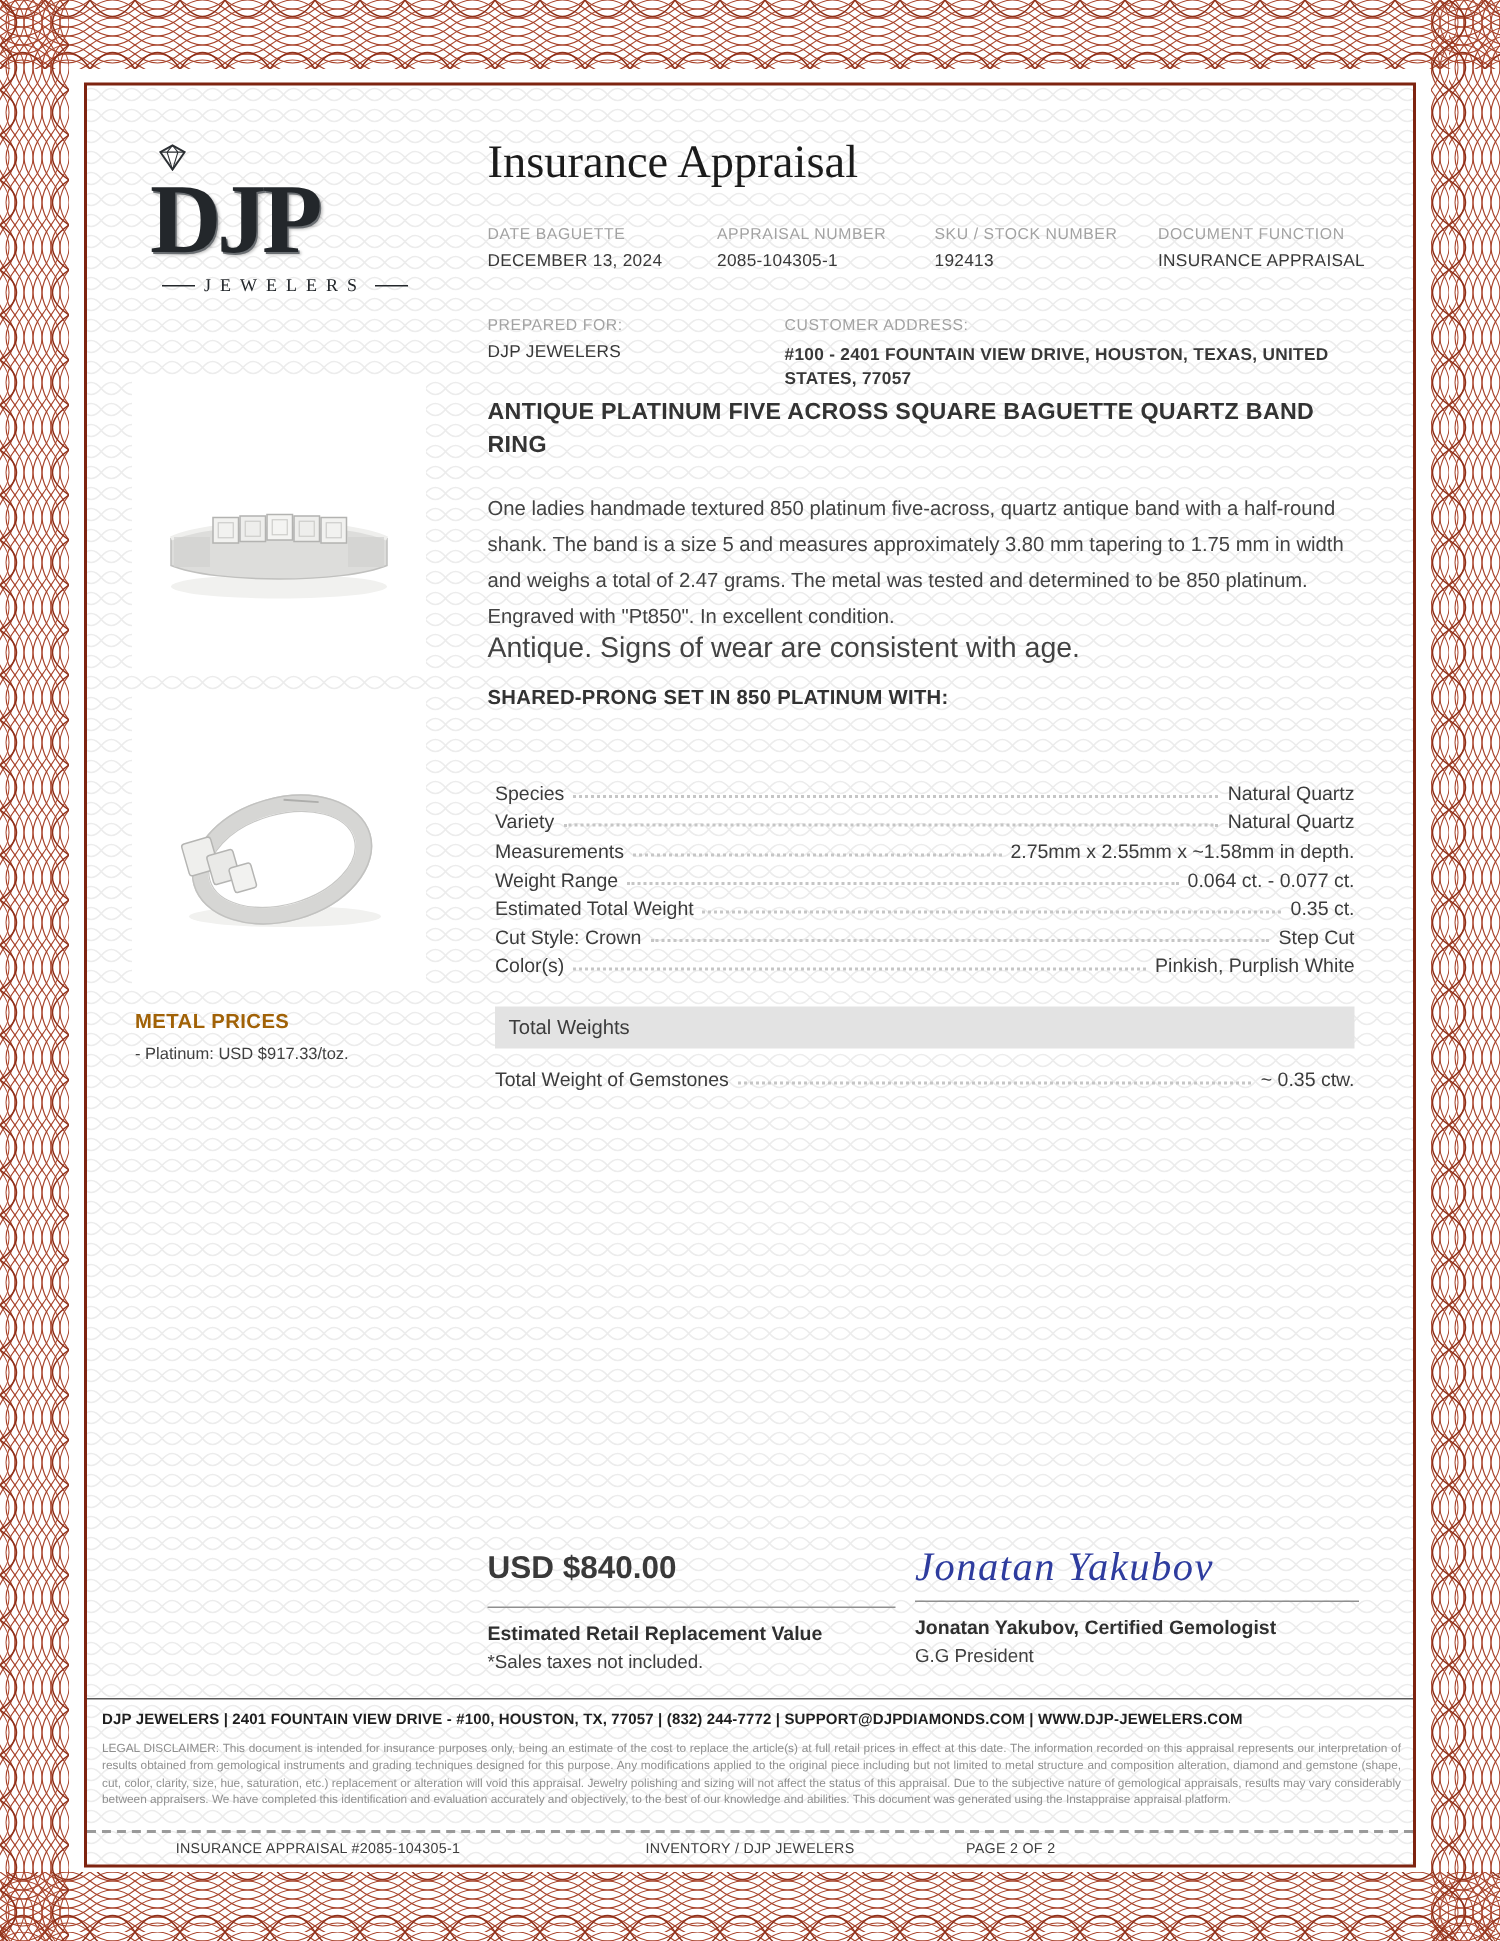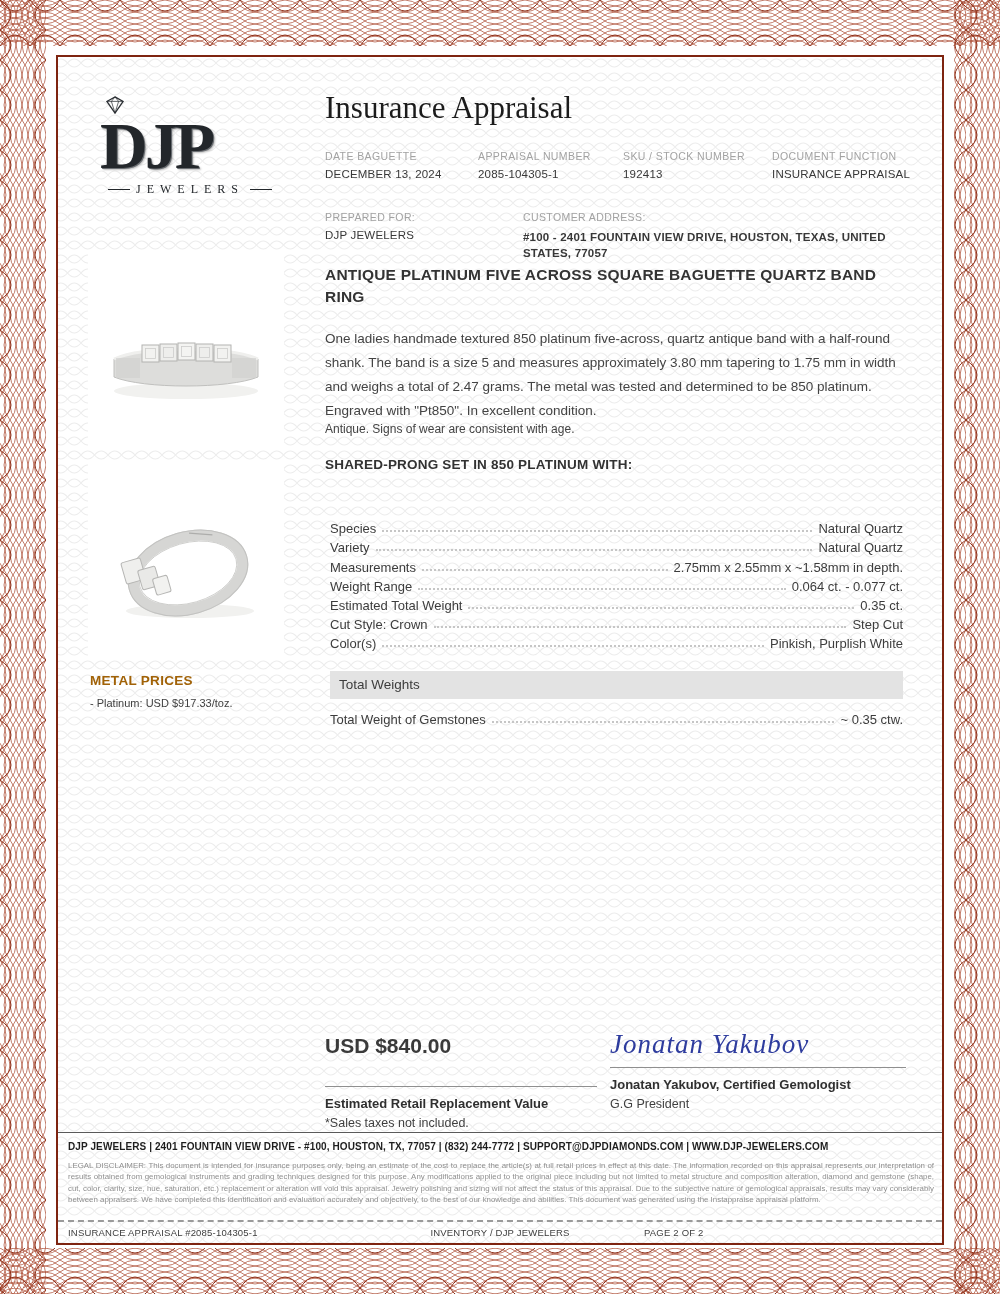--- a/index.html
+++ b/index.html
@@ -26,52 +26,52 @@
   .meta-label{font-size:10.5px;color:#a2a2a2;letter-spacing:.4px;white-space:nowrap;}
   .meta-value{font-size:11.5px;font-weight:normal;color:#383838;margin-top:6px;white-space:nowrap;letter-spacing:.2px;}
   .meta-col{position:absolute;top:150px;}
   .meta2-col{position:absolute;top:211px;}
   .addr-value{font-size:11.5px;font-weight:bold;color:#383838;margin-top:6px;width:386px;line-height:16px;letter-spacing:.2px;}
   
   .photo-card{left:88px;width:196px;height:196px;background:#fff;}
   
   .item-title{left:325px;top:264px;width:586px;font-size:15.5px;font-weight:bold;color:#333;line-height:22px;letter-spacing:.2px;}
   .item-desc{left:325px;top:327px;width:586px;font-size:13.5px;color:#434343;line-height:24px;}
-  .item-cond{left:325px;top:422px;width:586px;font-size:12px;color:#434343;}
+  .item-cond{left:325px;top:422px;width:586px;font-size:19px;color:#434343;}
   .gem-heading{left:325px;top:457px;font-size:13.5px;font-weight:bold;color:#323232;letter-spacing:.2px;}
   .bar{background:#e3e3e3;color:#3c3c3c;font-size:13.5px;}
   .gem-bar{left:330px;top:480px;width:573px;height:27px;line-height:27px;padding-left:9px;box-sizing:border-box;}
   .attrs{left:330px;top:517px;width:573px;}
   .attr-row{display:flex;align-items:flex-end;height:19.2px;font-size:13px;color:#3c3c3c;}
   .attr-row .lbl{white-space:nowrap;}
   .attr-row .leader{flex:1;border-bottom:2px dotted #c6c6c6;margin:0 6px 4px 6px;}
   .attr-row .val{white-space:nowrap;}
   .tw-bar{left:330px;top:671px;width:573px;height:28px;line-height:28px;padding-left:9px;box-sizing:border-box;}
   .tw-row{left:330px;top:708px;width:573px;}
   
   .metal{left:90px;top:673px;width:230px;}
   .metal .hd{font-size:13.5px;font-weight:bold;color:#a16207;letter-spacing:.3px;}
   .metal .ln{font-size:11px;color:#3f3f3f;margin-top:9px;}
   
   .val-block{left:325px;top:1034px;width:272px;}
-  .val-amount{font-size:21px;font-weight:bold;color:#3a3a3a;padding-bottom:28px;border-bottom:1.5px solid #8f8f8f;}
+  .val-amount{font-size:21px;font-weight:bold;color:#3a3a3a;padding-bottom:13px;border-bottom:1.5px solid #8f8f8f;}
   .sig-block{left:610px;top:1022px;width:296px;}
   .sig-script{
     font-family:Liberation Serif, serif;font-style:italic;font-size:27px;color:#2e3c9e;
     height:45px;line-height:45px;border-bottom:1.5px solid #8f8f8f;letter-spacing:1px;white-space:nowrap;
   }
   .blk-label{margin-top:9px;font-size:13px;font-weight:bold;color:#2f2f2f;}
   .blk-note{margin-top:5px;font-size:12.5px;color:#3f3f3f;}
   
   .footer-rule{left:58px;top:1132px;width:884px;border-top:1px solid #5a5a5a;}
   .footer-contact{left:68px;top:1141px;width:866px;font-size:10px;font-weight:bold;color:#1e1e1e;letter-spacing:.1px;white-space:nowrap;}
   .footer-disc{left:68px;top:1160px;width:866px;font-size:7.9px;color:#8e8e8e;line-height:11.4px;text-align:justify;}
   .dashed{left:58px;top:1220px;width:884px;border-top:2px dashed #9a9a9a;}
   .page-bar{left:58px;top:1227px;width:884px;display:flex;box-sizing:border-box;padding:0 10px;font-size:9.5px;color:#3d3d3d;letter-spacing:.2px;}
-  .page-bar .l{flex:1;text-align:left;}
+  .page-bar .l{flex:1;text-align:center;}
   .page-bar .c{flex:1;text-align:center;}
   .page-bar .r{flex:1;text-align:left;}
 </style>
 </head>
 <body>
 
 <div class="page">
 
   <svg class="abs" width="1000" height="1294" viewBox="0 0 1000 1294" style="left:0;top:0;">
     <defs>

